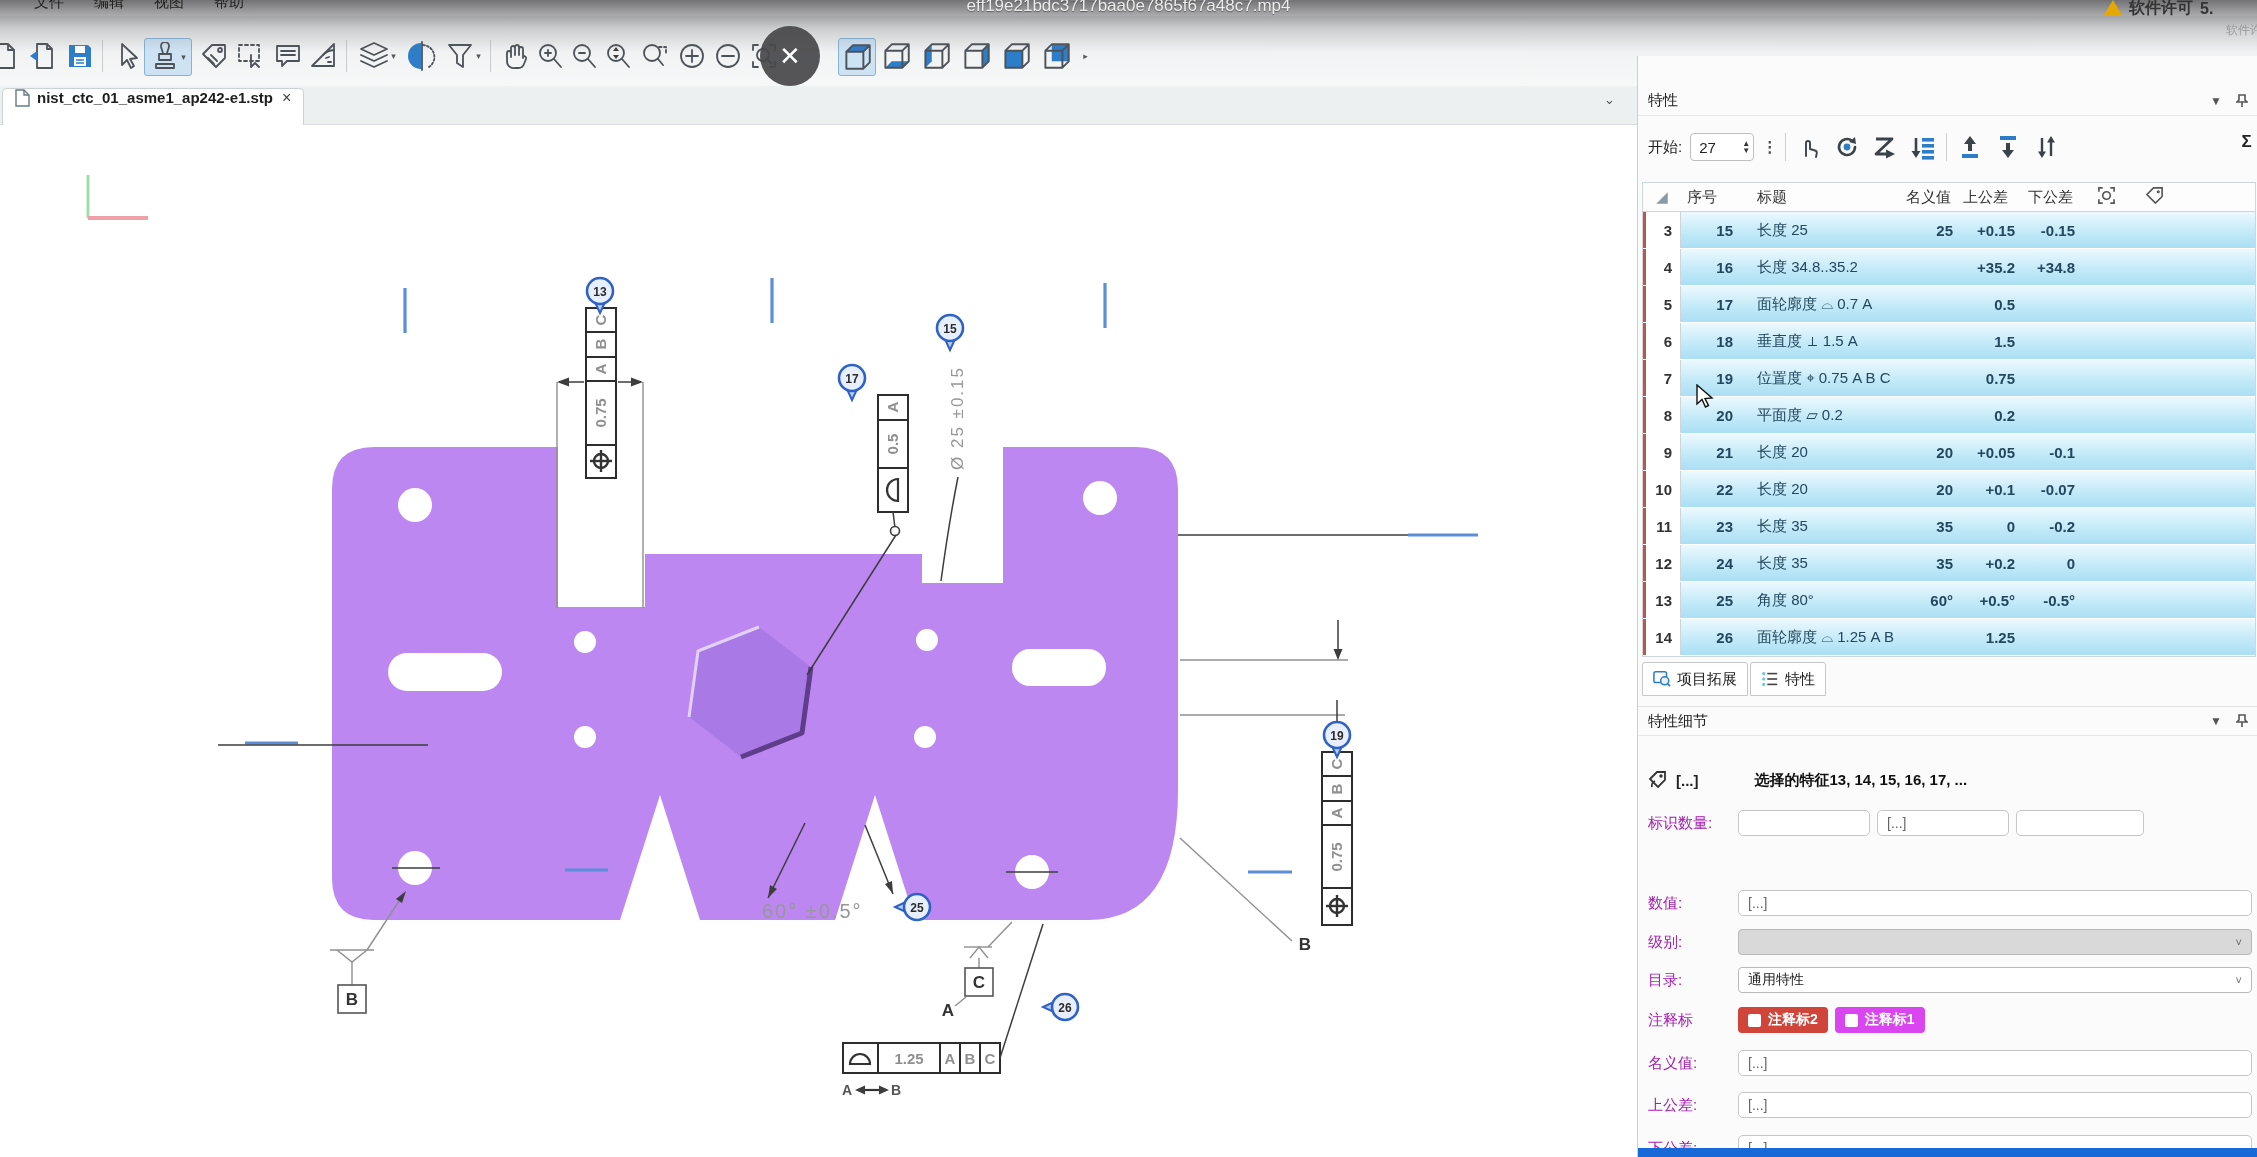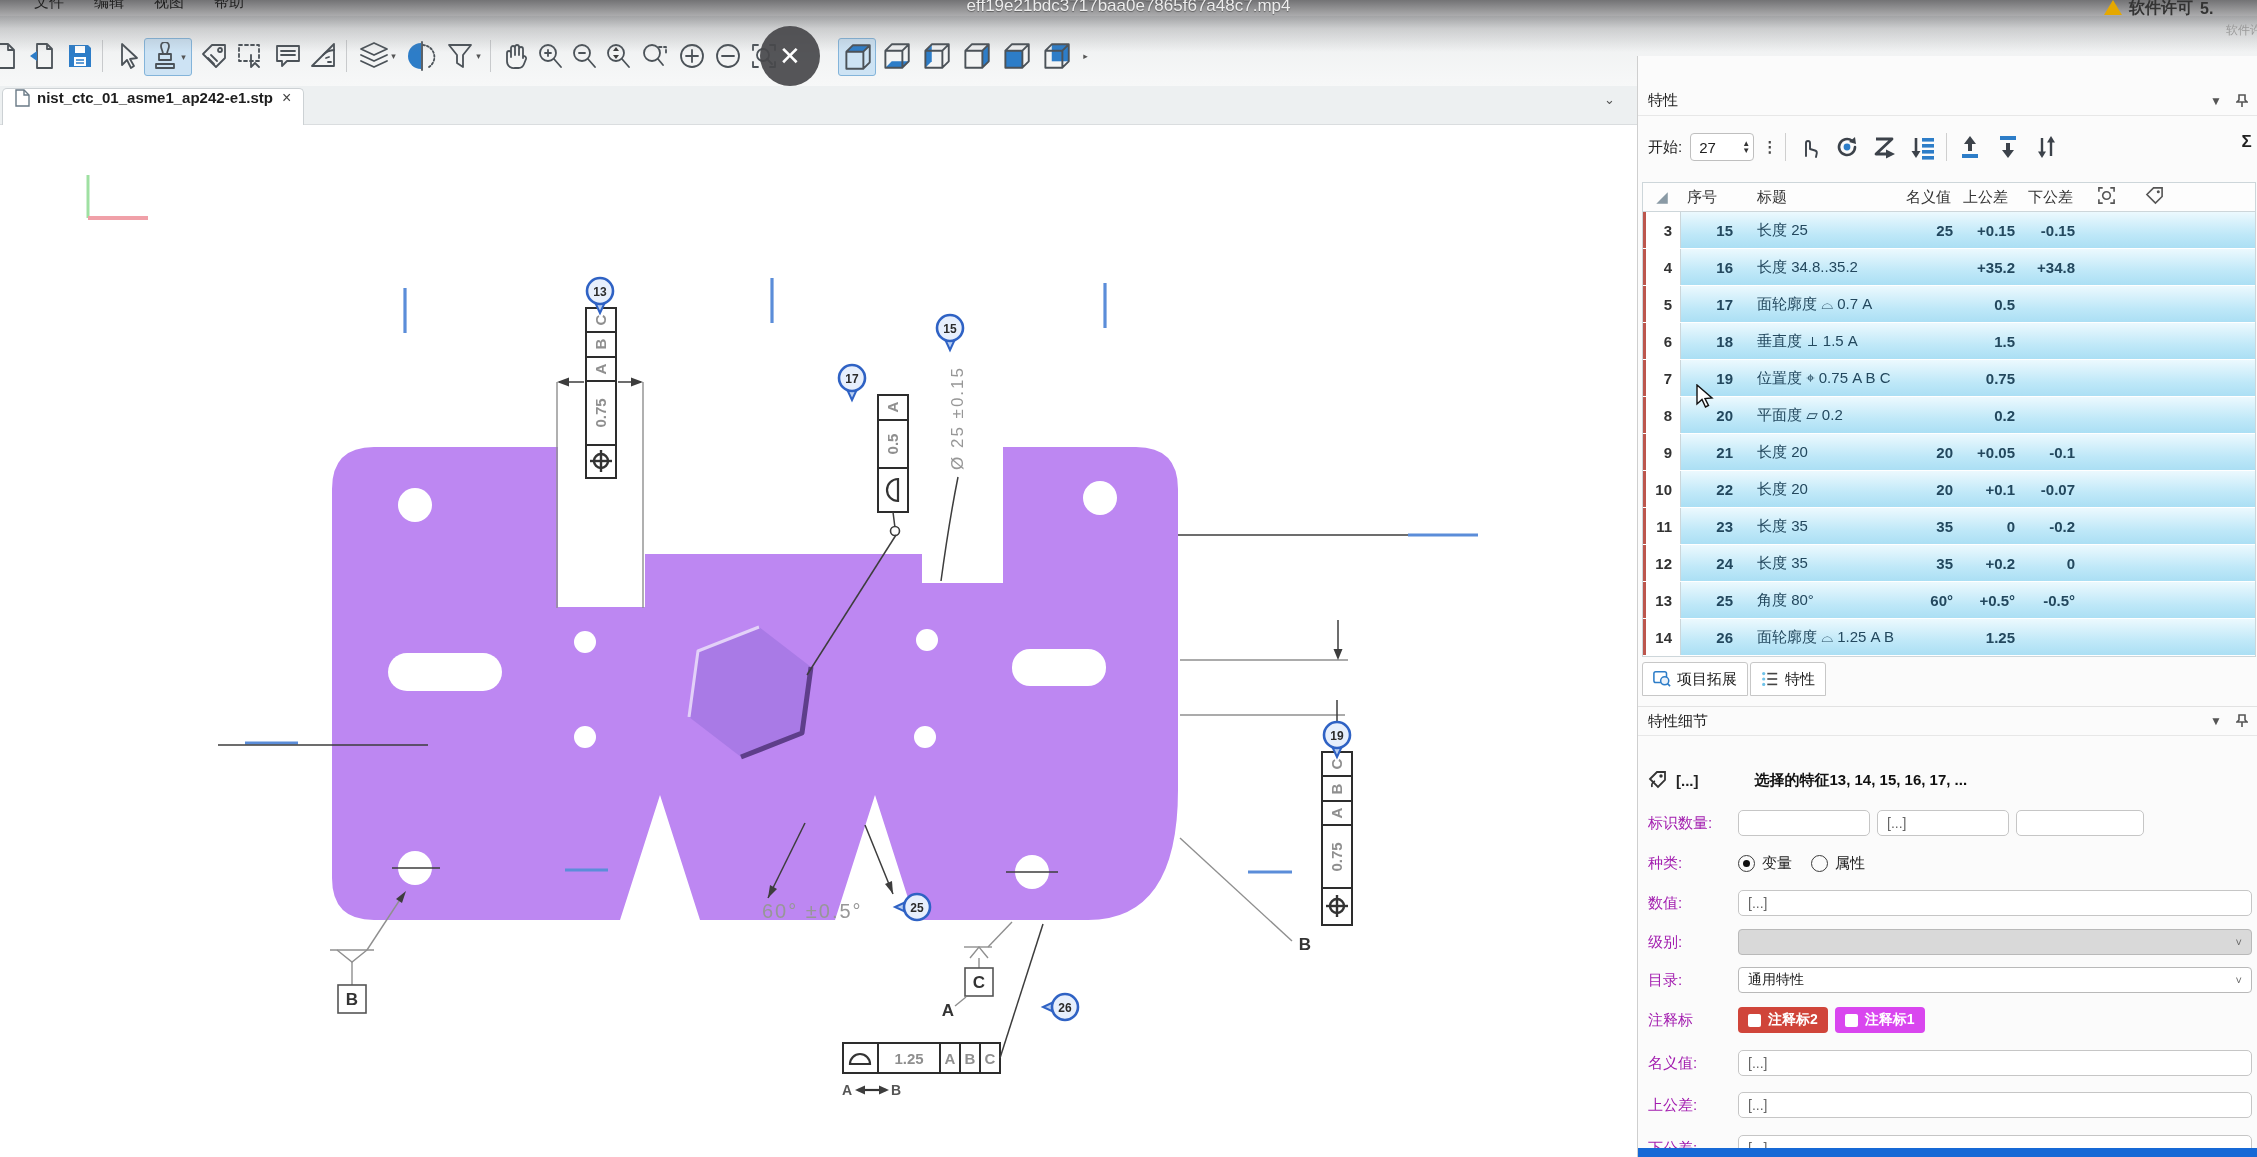--- a/index.html
+++ b/index.html
@@ -790,29 +790,20 @@
 
     <div class="drow" style="top:752px">
       <span class="dlabel">标识数量:</span>
       <div class="dctl">
         <div class="din" style="width:132px"></div>
         <div class="din" style="width:132px">[...]</div>
         <div class="din" style="width:128px"></div>
       </div>
     </div>
 
-    <div class="drow" style="top:792px">
-      <span class="dlabel">种类:</span>
-      <div class="dctl">
-        <span class="radio sel"></span>
-        <span>变量</span>
-        <span class="radio" style="margin-left:12px"></span>
-        <span>属性</span>
-      </div>
-    </div>
 
     <div class="drow" style="top:832px">
       <span class="dlabel">数值:</span>
       <div class="dctl">
           <div class="din grow">[...]</div>
         </div>
     </div>
 
     <div class="drow" style="top:871px">
       <span class="dlabel">级别:</span>

